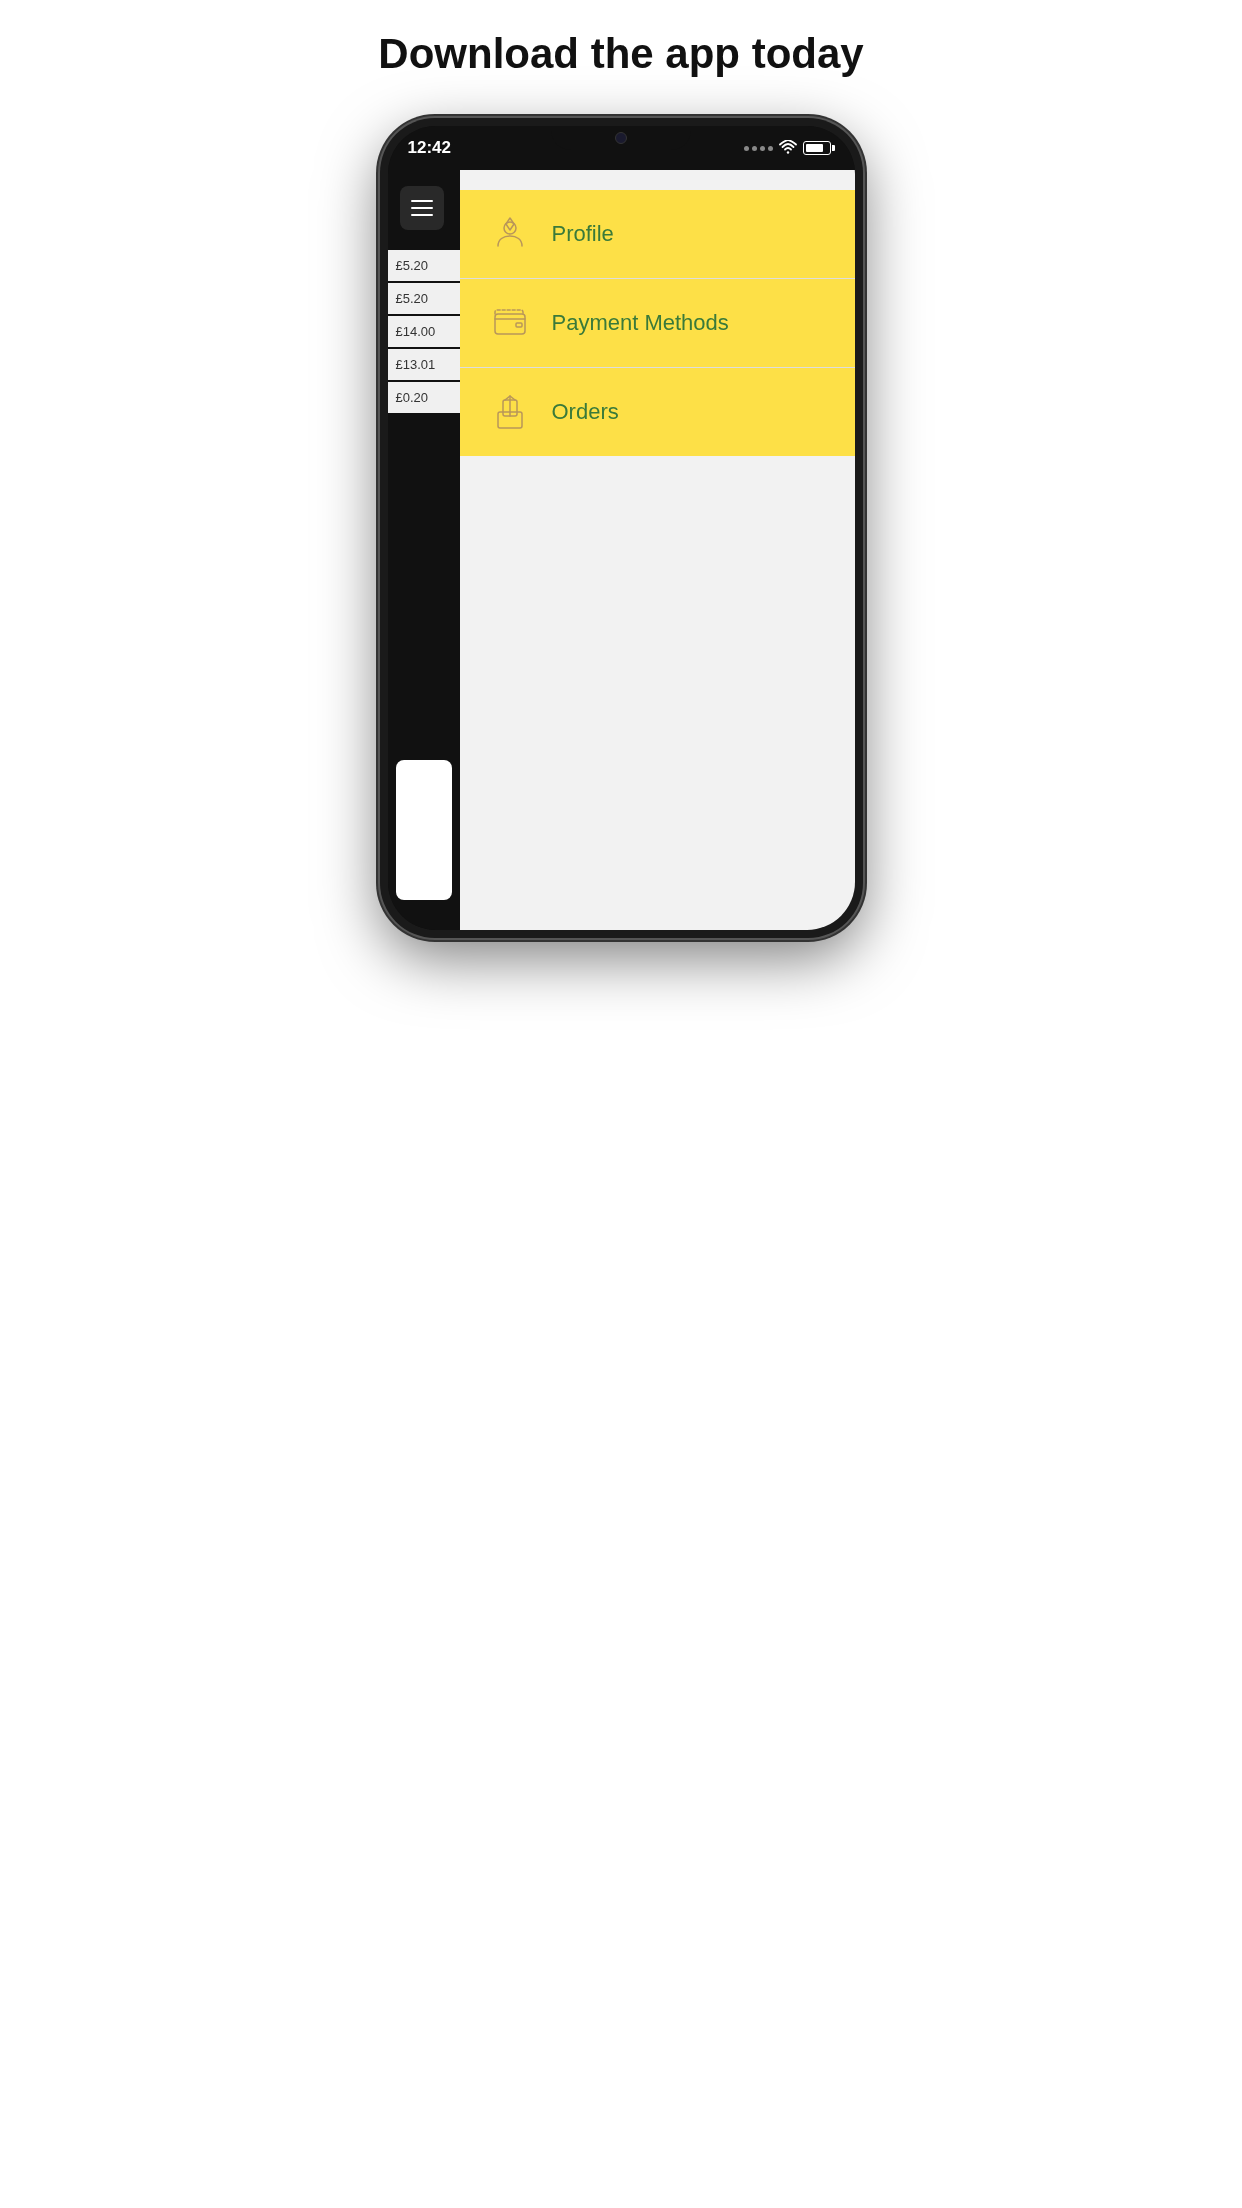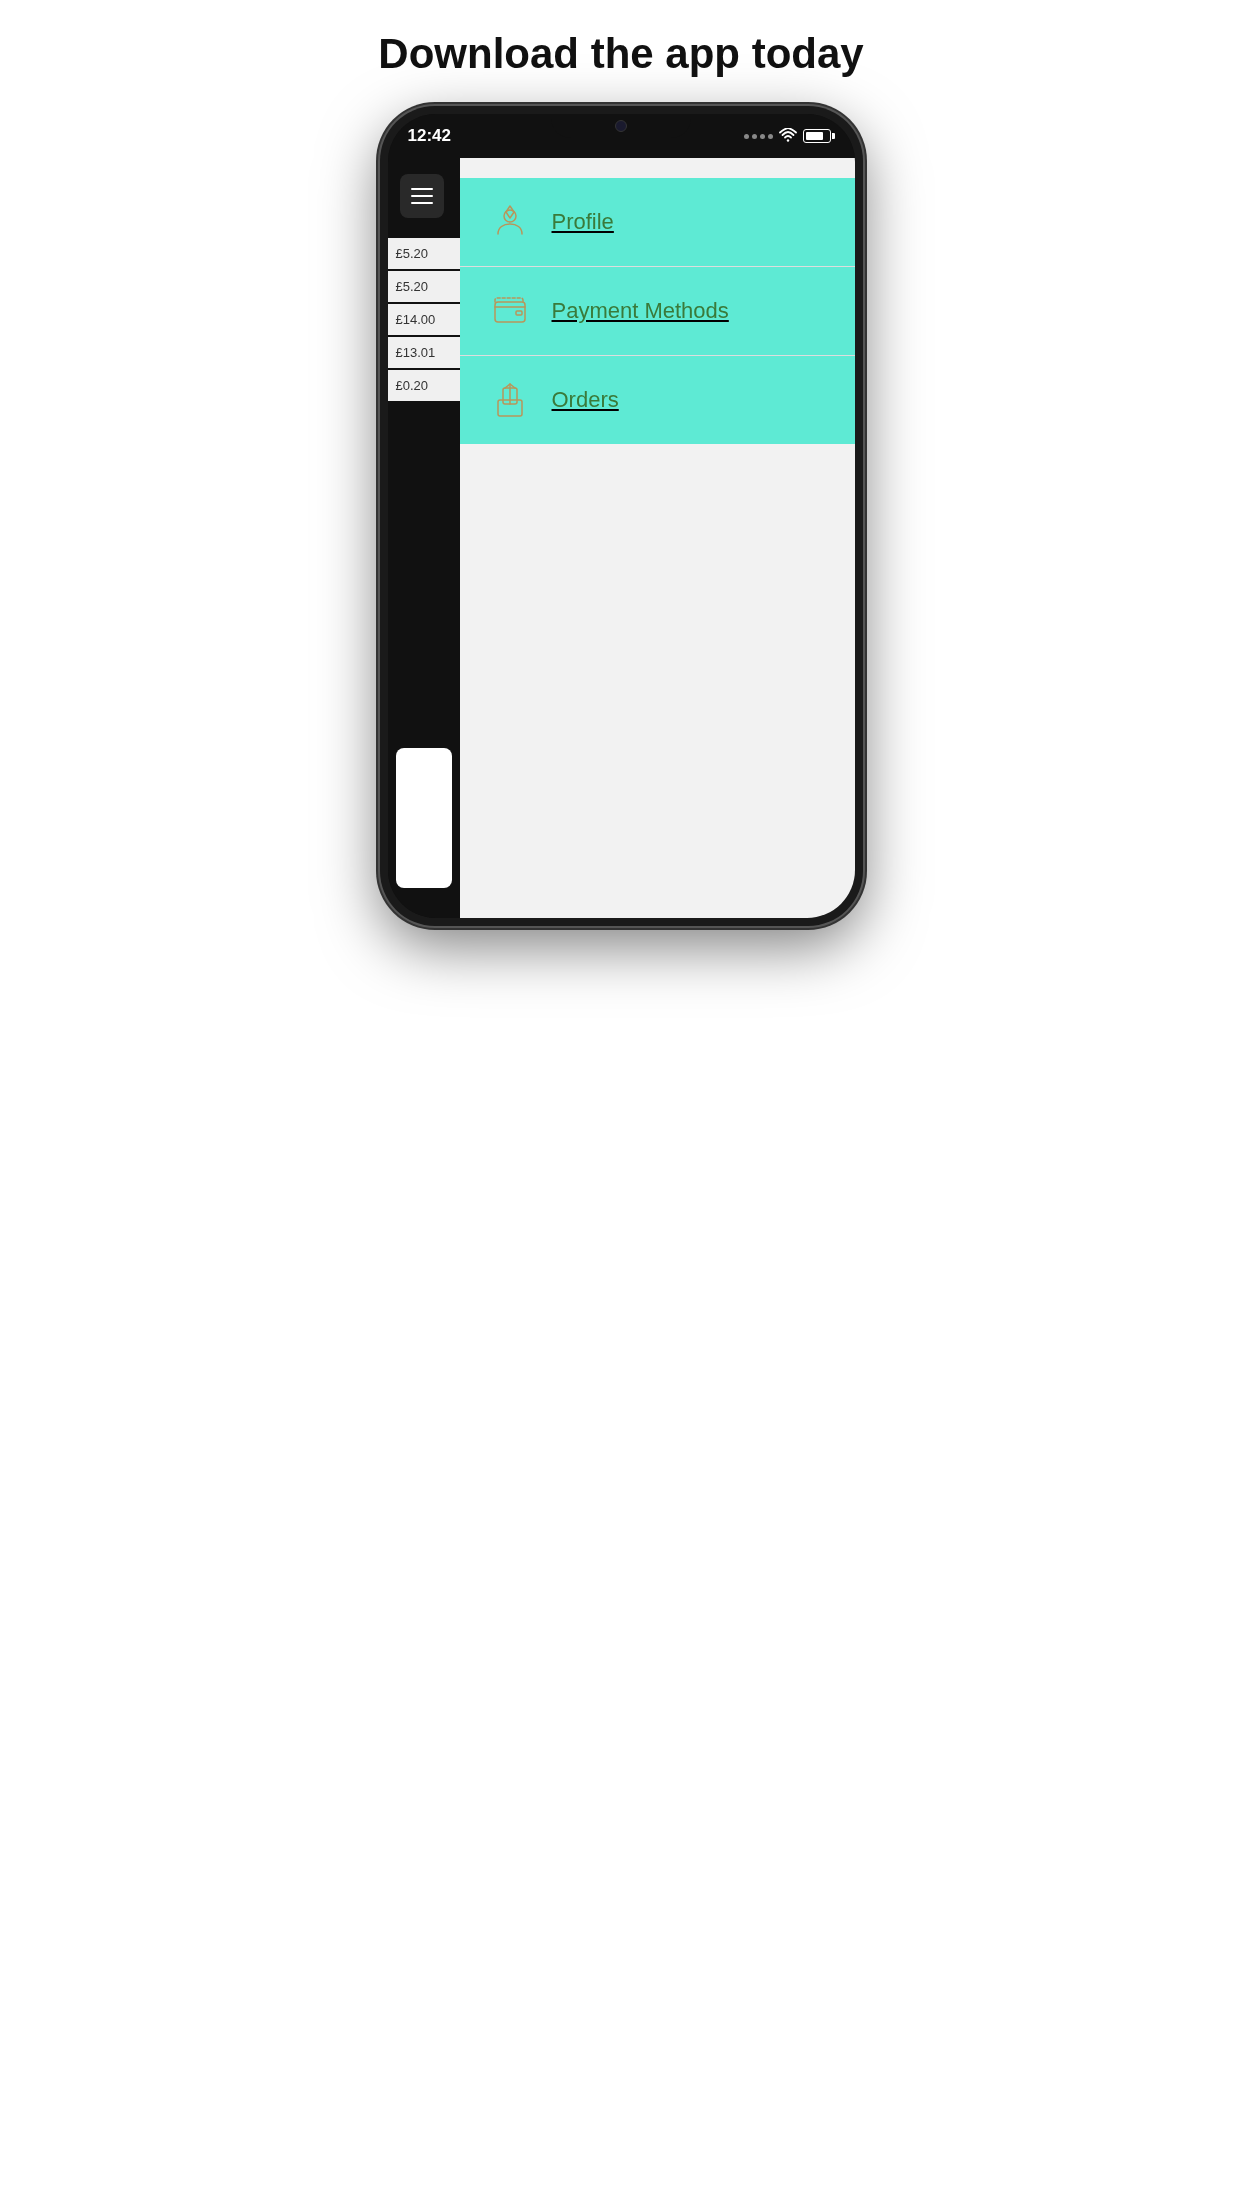--- a/index.html
+++ b/index.html
@@ -11,21 +11,21 @@
       font-family: -apple-system, BlinkMacSystemFont, 'Helvetica Neue', Arial, sans-serif;
       min-height: 100vh;
       padding: 30px 0 40px;
     }
 
     .page-title {
       font-size: 42px;
       font-weight: 900;
       color: #111;
       text-align: center;
-      margin-bottom: 28px;
+      margin-bottom: 40px;
       padding: 0 20px;
     }
 
     
     .phone-frame {
       width: 483px;
       height: 820px;
       background: #1a1a1a;
       border-radius: 55px;
       position: relative;
@@ -213,22 +213,21 @@
       overflow-y: auto;
       padding-top: 20px;
     }
 
     .menu-item {
       display: flex;
       align-items: center;
       padding: 22px 28px;
       border-bottom: 1px solid #ddd;
       cursor: pointer;
-      background: #5eead4;
-      text-decoration: underline;
+      background: #fde047;
     }
 
     .menu-item:last-child {
       border-bottom: none;
     }
 
     .menu-icon {
       width: 44px;
       height: 44px;
       display: flex;

